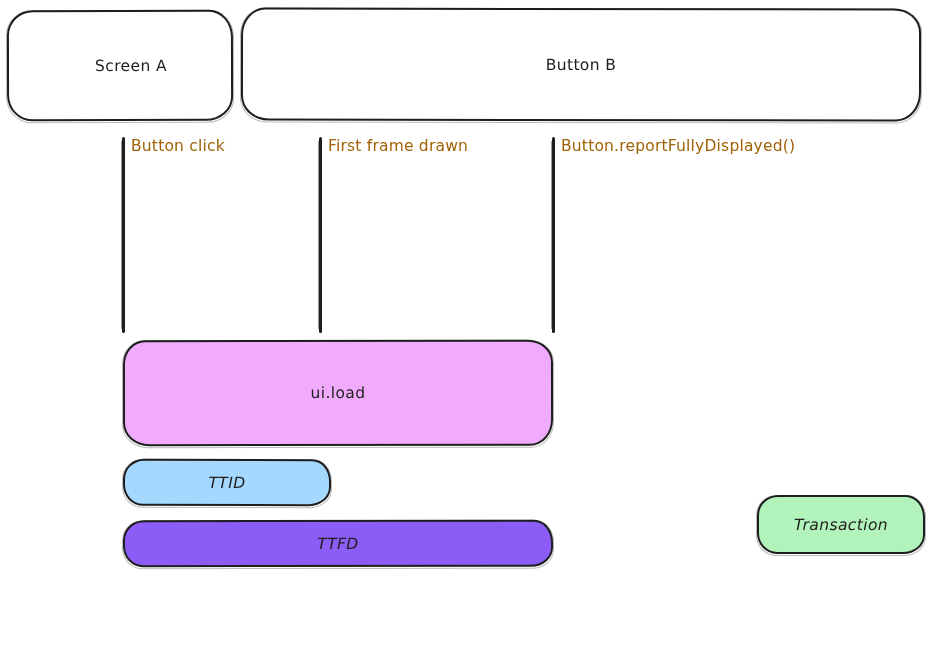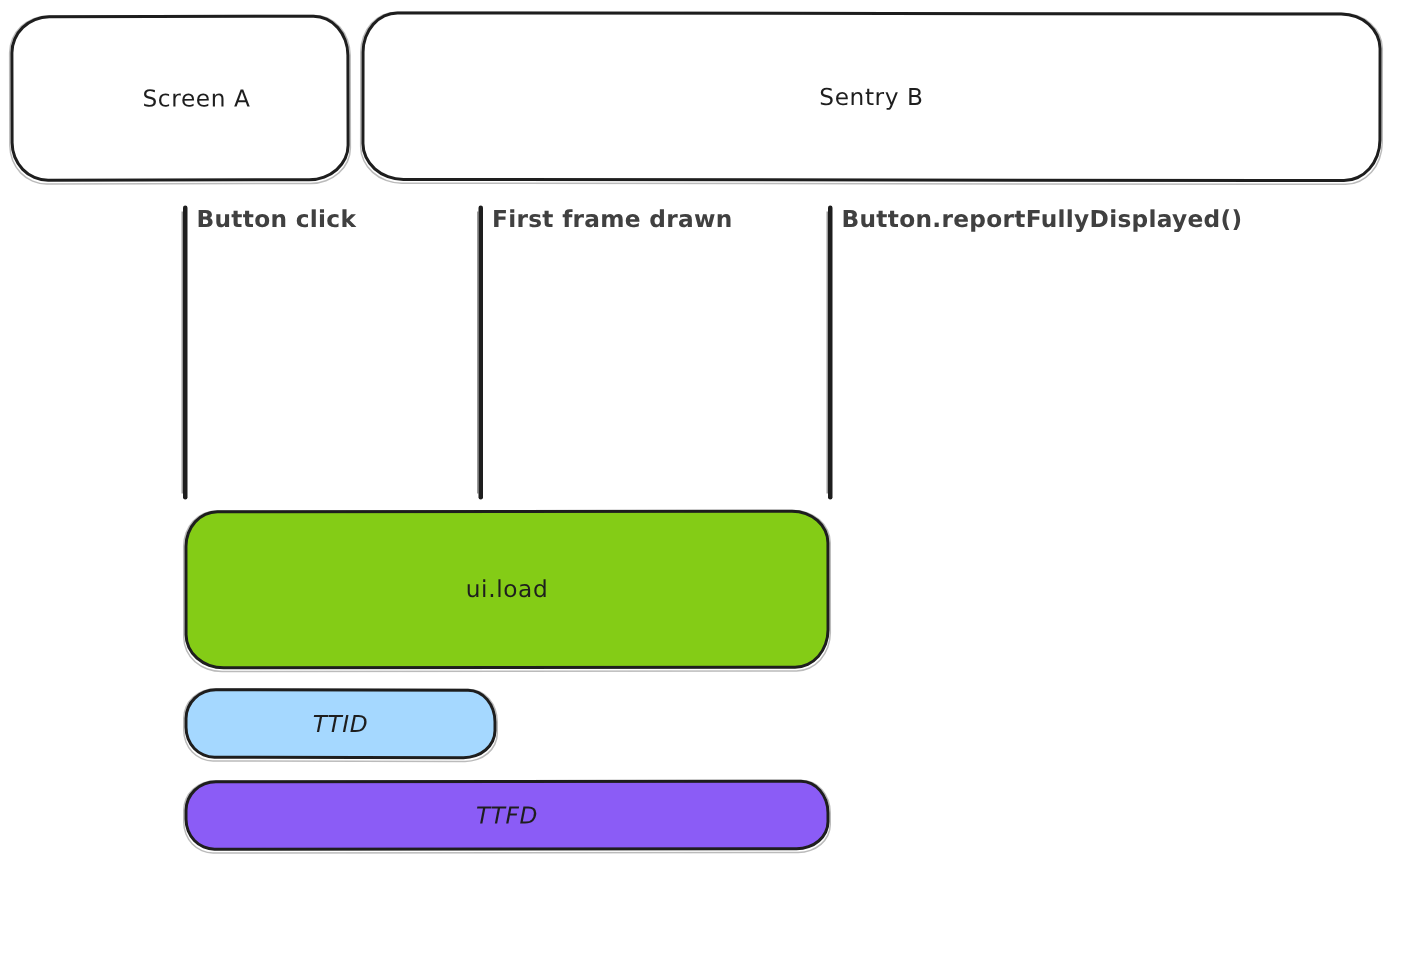--- a/index.html
+++ b/index.html
@@ -78,32 +78,31 @@
     left: -0.9px; top: 2%;
     width: 1.1px; height: 96%;
     background: rgba(30,30,30,0.45);
   }
   .marker .mlabel {
     position: absolute;
     left: 9px;
     top: 0px;
     white-space: nowrap;
     font-size: 15.5px;
-    color: #404040;
+    color: #a16207;
     letter-spacing: 0.2px;
-    font-weight: bold;
   }
   #marker-button-click { left: 122px; top: 137px; height: 196px; }
   #marker-first-frame  { left: 319px; top: 137px; height: 196px; }
   #marker-fully-disp   { left: 552px; top: 137px; height: 196px; }
 
   
   #bar-uiload {
     left: 123px; top: 340px; width: 430px; height: 106px;
-    background: #84cc16;
+    background: #f0abfc;
     font-size: 15.5px;
     transform: rotate(-0.06deg);
     justify-content: center;
   }
   #bar-ttid {
     left: 123px; top: 459px; width: 208px; height: 47px;
     background: #a5d8ff;
     font-size: 15.5px;
     transform: rotate(0.1deg);
   }
@@ -133,21 +132,21 @@
 </head>
 <body>
 
 <div id="canvas">
 
   <div class="hbox sketch-a" id="screen-a">
     <span class="blabel">Screen A</span>
   </div>
 
   <div class="hbox sketch-b" id="screen-b">
-    <span class="blabel">Sentry B</span>
+    <span class="blabel">Button B</span>
   </div>
 
   <div class="marker" id="marker-button-click">
     <div class="tick" style="height:196px;"></div>
     <div class="mlabel">Button click</div>
   </div>
 
   <div class="marker" id="marker-first-frame">
     <div class="tick" style="height:196px;"></div>
     <div class="mlabel">First frame drawn</div>
@@ -163,15 +162,18 @@
   </div>
 
   <div class="hbox sketch-d" id="bar-ttid">
     <span class="blabel">TTID</span>
   </div>
 
   <div class="hbox sketch-d" id="bar-ttfd">
     <span class="blabel">TTFD</span>
   </div>
 
+  <div class="hbox sketch-d" id="legend-transaction">
+    <span class="blabel">Transaction</span>
+  </div>
 
 
 </div>
 
 </body></html>

